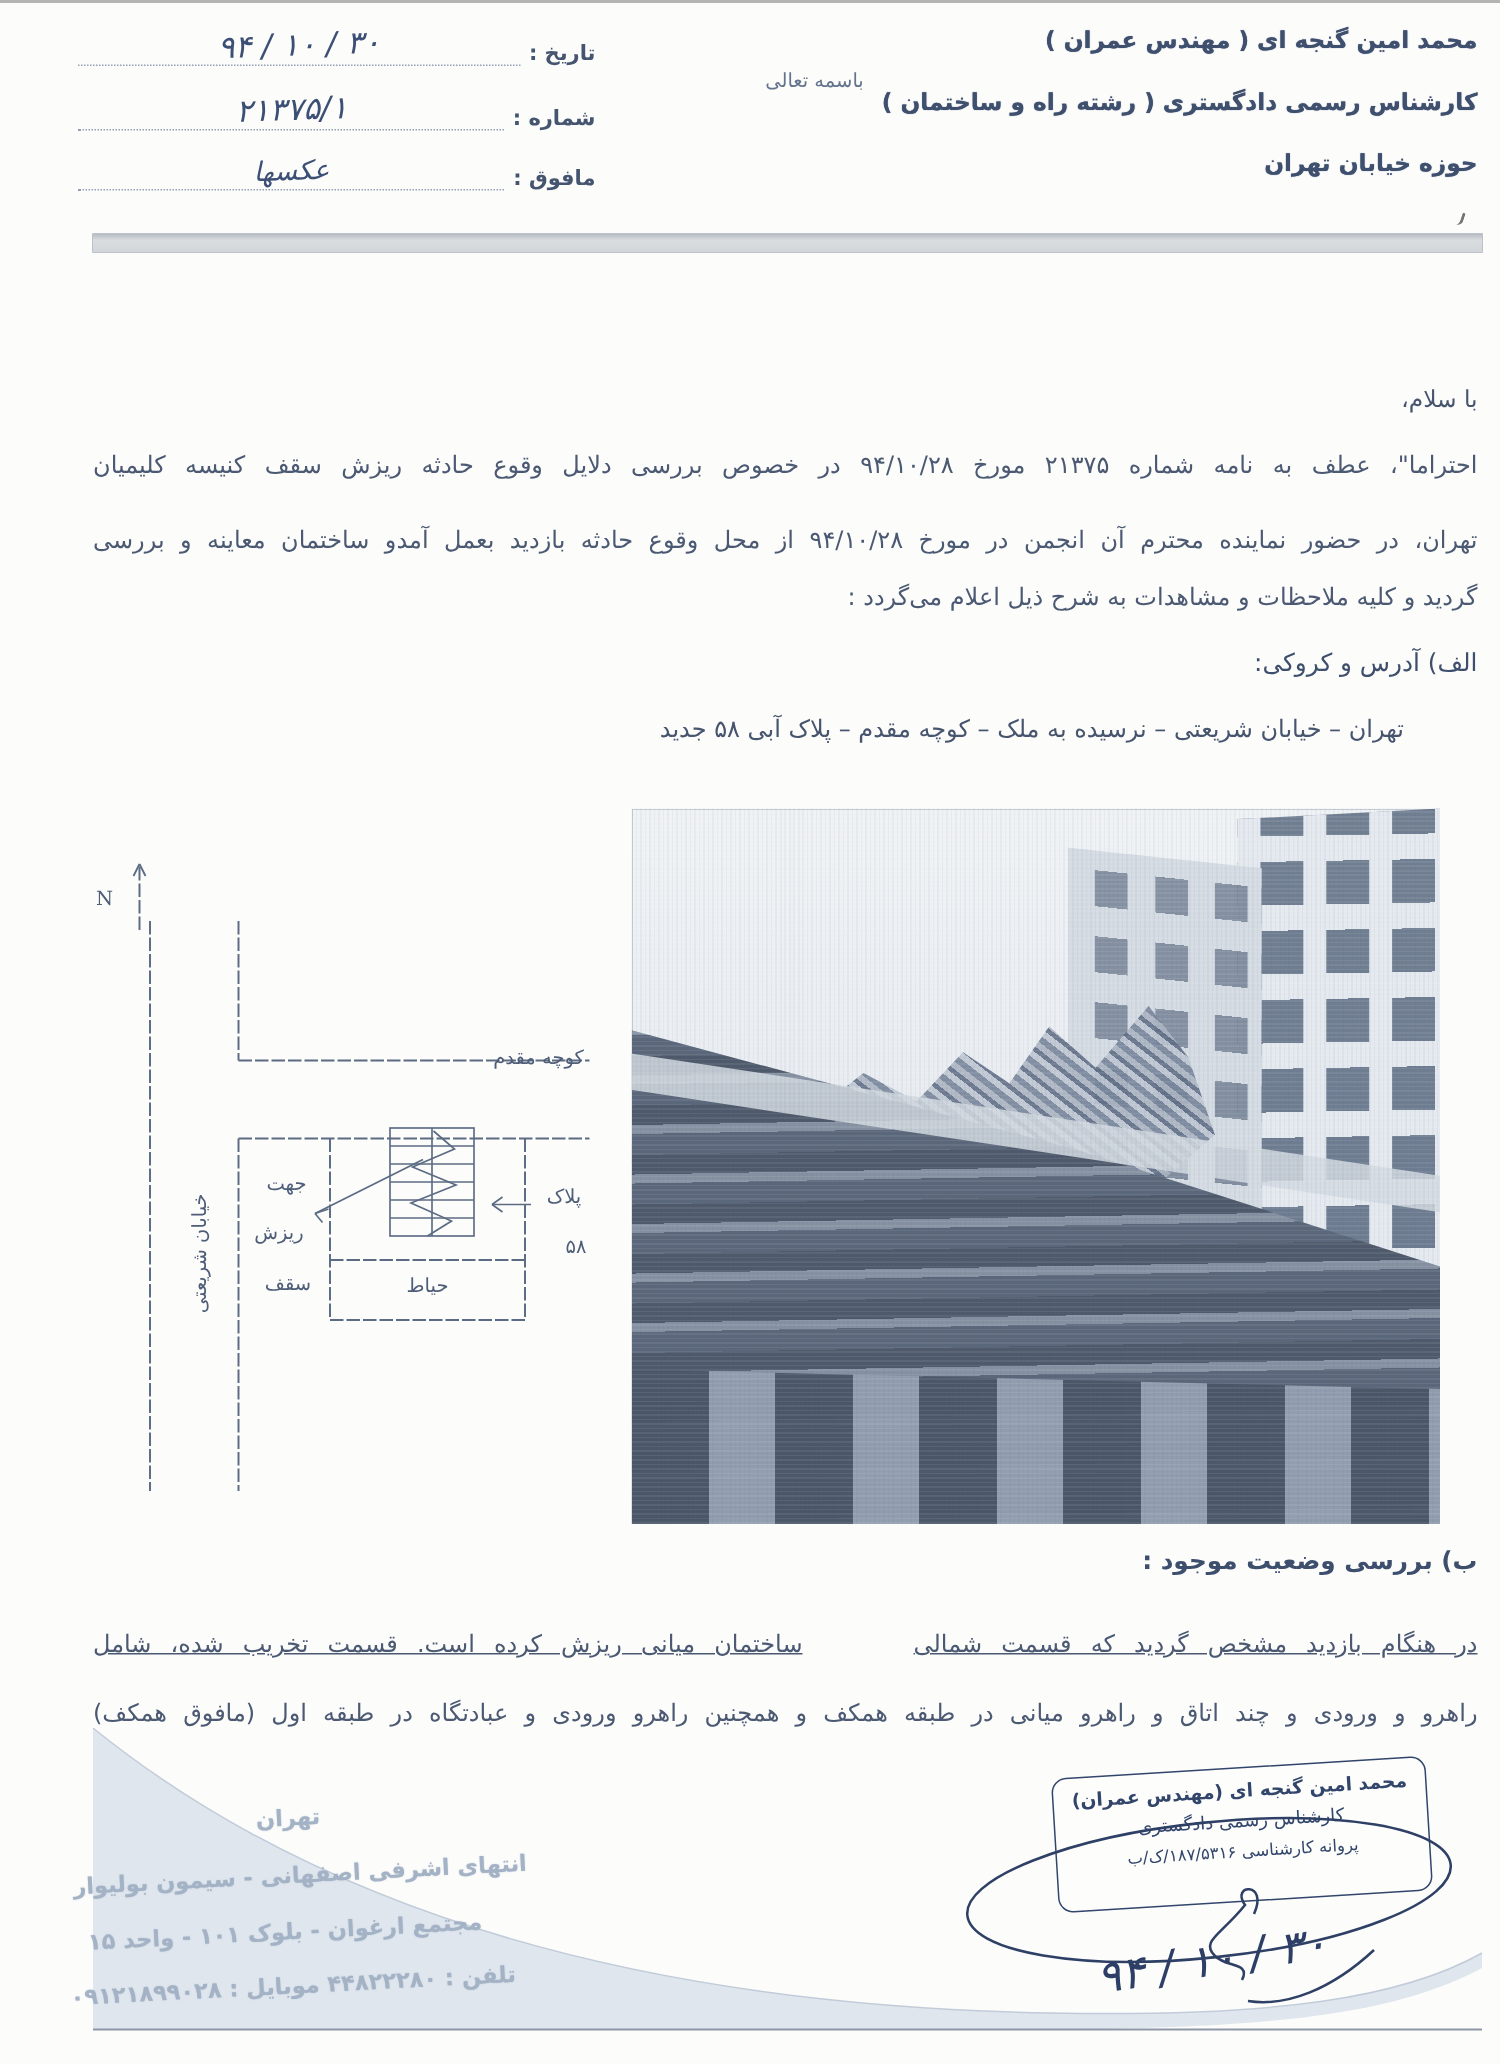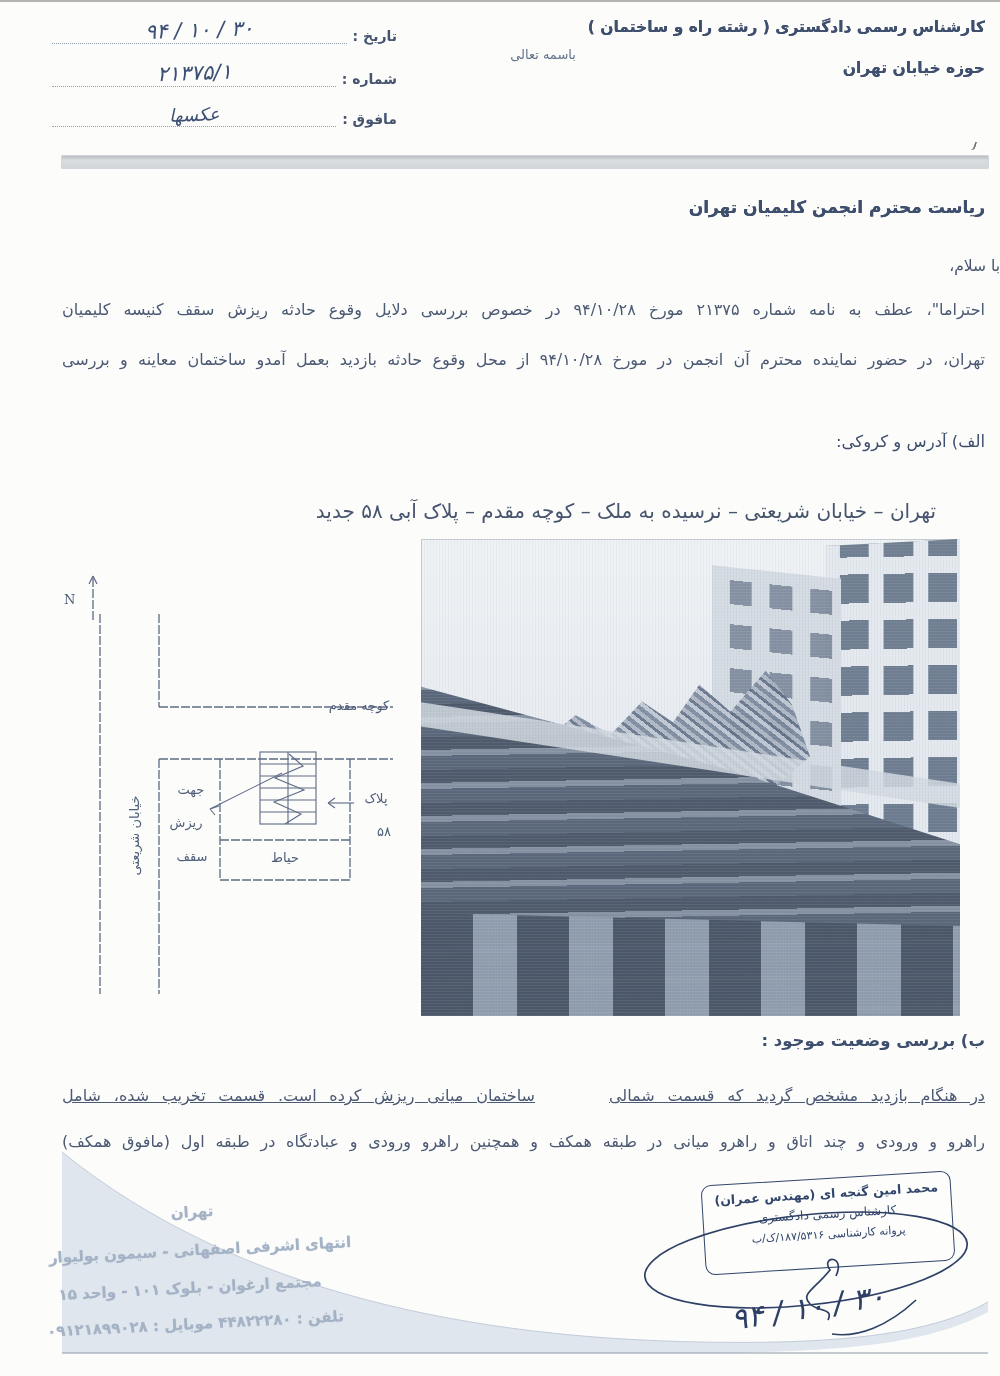--- a/index.html
+++ b/index.html
@@ -25,26 +25,26 @@
   .lh-row{display:flex;direction:rtl;align-items:flex-end;margin-bottom:17px;}
   .lh-row .lbl{font-weight:bold;white-space:nowrap;padding-left:6px;}
   .lh-row .leader{flex:1;border-bottom:1.6px dotted #93a0b4;text-align:center;padding-bottom:1px;}
   .hand{font-style:italic;color:#3c4f74;font-size:21px;letter-spacing:2px;display:inline-block;transform:rotate(-2deg);}
   .hand.small{font-size:18px;}
 
   .divider{left:62px;top:156px;width:926px;height:12px;background:linear-gradient(#b7bcc3,#dadde0 35%,#d2d5d9);box-shadow:0 0 0 .5px #a9afb7;}
 
   
   .recipient{right:15px;top:197px;font-size:17px;font-weight:bold;color:#3e4e6d;text-shadow:0 0 .6px #3e4e6d;}
-  .salutation{right:0;top:257px;font-size:15.5px;text-align:right;}
+  .salutation{right:15px;top:257px;font-size:15.5px;text-align:right;}
   .bodyline{left:62px;width:923px;font-size:16px;color:#4b5973;}
   .just{text-align:justify;text-align-last:justify;}
   .l1{top:300px;} .l2{top:350px;} .l3{top:388px;text-align:right;right:15px;left:auto;}
   .head-a{right:15px;top:432px;font-size:16.5px;font-weight:normal;color:#3e4e6d;}
-  .address{right:64px;top:499px;font-size:20px;}
+  .address{right:64px;top:476px;font-size:16px;}
 
   
   .sketch{left:58px;top:562px;width:352px;height:452px;}
   .sketch .lbl{position:absolute;font-size:13px;color:#4e5d78;text-align:center;}
   .lbl-n{left:6px;top:30px;font-size:15px;font-family:"DejaVu Serif",serif;color:#55647e;}
   .lbl-street-v{left:-6px;top:266px;width:164px;transform:rotate(-90deg);letter-spacing:1px;}
   .lbl-street-h{left:251px;top:136px;width:100px;}
   .lbl-jahat1{left:105px;top:220px;width:56px;}
   .lbl-jahat2{left:100px;top:253px;width:56px;}
   .lbl-jahat3{left:106px;top:287px;width:56px;}
@@ -105,20 +105,21 @@
   .stamp-date{left:698px;top:1290px;width:220px;text-align:center;font-size:30px;font-style:italic;color:#2d3f66;transform:rotate(-9deg);letter-spacing:3px;}
 </style>
 </head>
 <body>
 
 <div class="page">
 
   <div class="abs scan-top"></div>
 
   <div class="abs lh-right rtl">
+    <div>محمد امین گنجه ای ( مهندس عمران )</div>
     <div>کارشناس رسمی دادگستری ( رشته راه و ساختمان )</div>
     <div>حوزه خیابان تهران</div>
   </div>
 
   <div class="abs bismillah rtl">باسمه تعالی</div>
 
   <div class="abs lh-left">
     <div class="lh-row">
       <span class="lbl">تاریخ :</span>
       <span class="leader"><span class="hand ltr">۹۴ / ۱۰ / ۳۰</span></span>
@@ -129,25 +130,25 @@
     </div>
     <div class="lh-row">
       <span class="lbl">مافوق :</span>
       <span class="leader"><span class="hand small rtl">عکسها</span></span>
     </div>
   </div>
 
   <div class="abs divider"></div>
   <div class="abs speck"></div>
 
-  <div class="abs recipient rtl">ریاست محترم انجمن کلیمیان تهران</div>
   <div class="abs salutation rtl">با سلام،</div>
 
   <div class="abs bodyline just rtl l1">احتراما"، عطف به نامه شماره ۲۱۳۷۵ مورخ ۹۴/۱۰/۲۸ در خصوص بررسی دلایل وقوع حادثه ریزش سقف کنیسه کلیمیان</div>
   <div class="abs bodyline just rtl l2">تهران، در حضور نماینده محترم آن انجمن در مورخ ۹۴/۱۰/۲۸ از محل وقوع حادثه بازدید بعمل آمدو ساختمان معاینه و بررسی</div>
+  <div class="abs bodyline rtl l3">گردید و کلیه ملاحظات و مشاهدات به شرح ذیل اعلام می‌گردد :</div>
 
   <div class="abs head-a rtl">الف) آدرس و کروکی:</div>
   <div class="abs address rtl">تهران – خیابان شریعتی – نرسیده به ملک – کوچه مقدم – پلاک آبی ۵۸ جدید</div>
 
   <div class="abs sketch">
     <svg width="352" height="452" viewBox="0 0 352 452">
       <g stroke="#5c6b84" stroke-width="1.3" fill="none" stroke-dasharray="9 2">
         <path d="M35,58 V14"></path>
         <path d="M42,52 V432"></path>
         <path d="M101,52 V145"></path>

